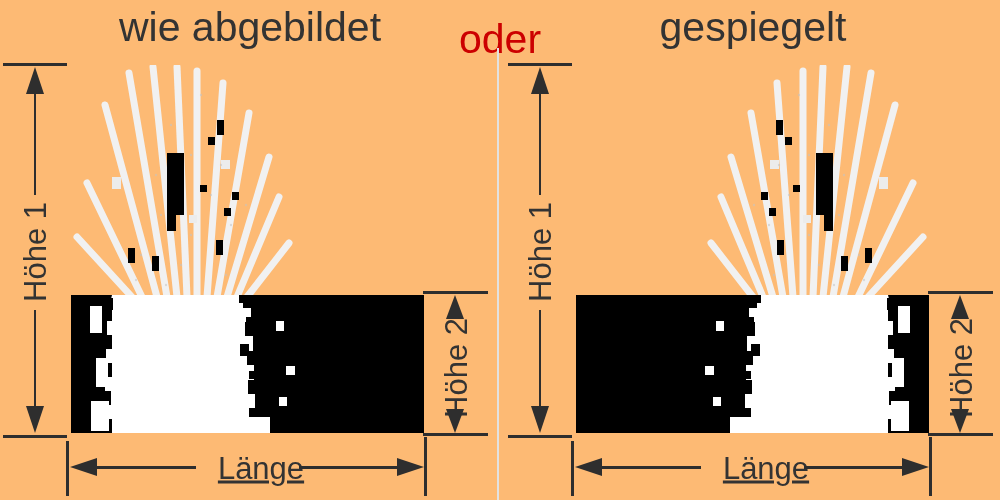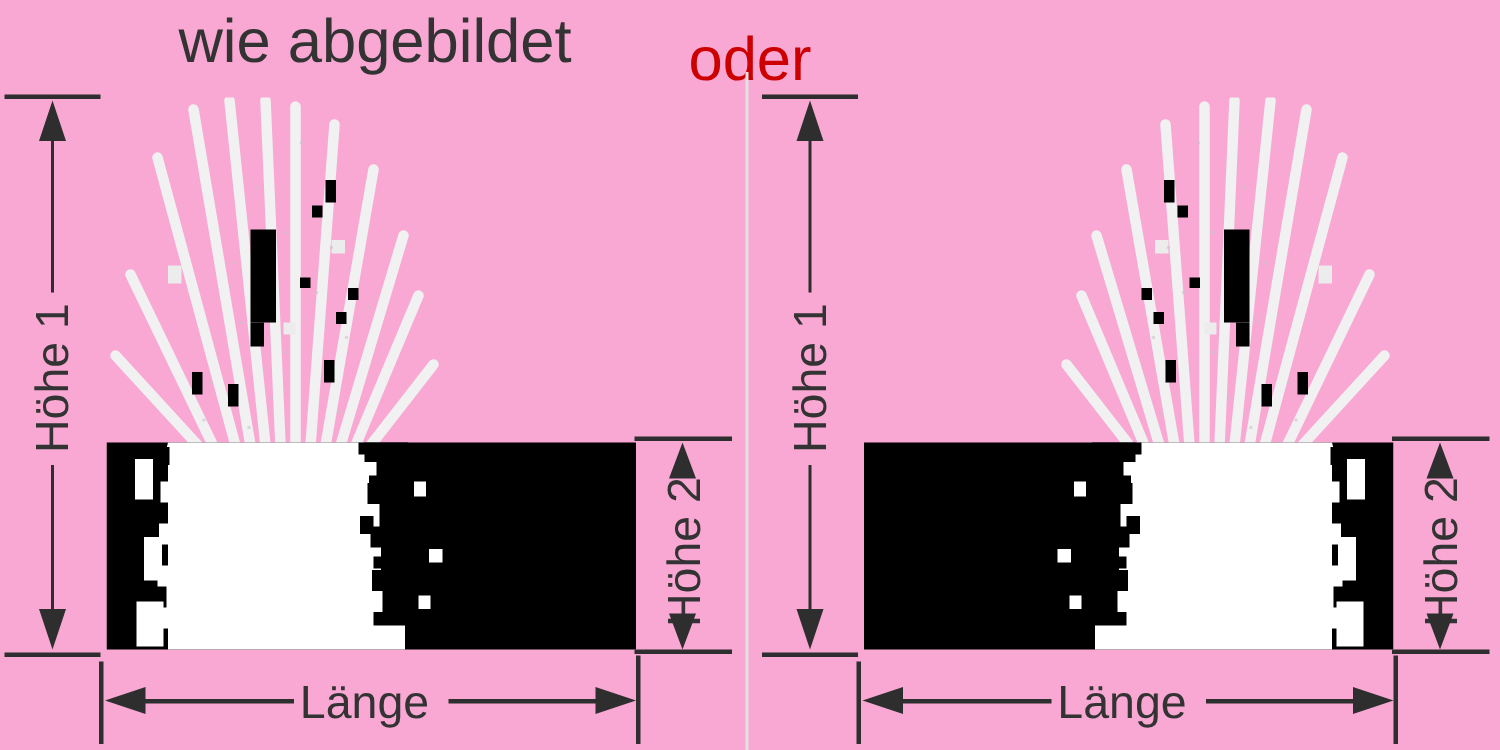--- a/index.html
+++ b/index.html
@@ -5,21 +5,21 @@
   :root{
     --text:#333333;
     --accent-red:#cc0000;
     --dimension-lines:#2e2e2e;
     --decal-black:#000000;
     --divider:#e2e2e2;
   }
   *{margin:0;padding:0;box-sizing:border-box;}
   html,body{width:1000px;height:500px;background:#ffffff;overflow:hidden;
     font-family:"Liberation Sans", sans-serif;}
-  .stage{position:relative;width:1000px;height:500px;background:#f9a8d4;}
+  .stage{position:relative;width:1000px;height:500px;background:#fdba74;}
 
   
   .hdr{position:absolute;top:5px;transform:translateX(-50%);
     font-size:41px;line-height:1.1;color:var(--text);white-space:nowrap;}
   .hdr.red{color:var(--accent-red);margin-top:12px;}
   .hdr.h1pos{left:250px;}
   .hdr.orpos{left:500px;}
   .hdr.h2pos{left:753px;}
 
   
@@ -65,31 +65,32 @@
   .h2-cap-top{left:423px;top:291px;width:65px;height:3px;}
   .h2-arr-up{left:446px;top:295px;}
   .h2-label{left:456px;top:368px;}
   .h2-arr-down{left:446px;top:409px;}
   .h2-cap-bot{left:423px;top:433px;width:65px;height:3px;}
 
   .len-cap-l{left:66px;top:441px;width:2.5px;height:55px;}
   .len-cap-r{left:424px;top:437px;width:2.5px;height:59px;}
   .len-arr-l{left:70px;top:458px;}
   .len-line-l{left:95px;top:466px;width:101px;height:2.5px;}
-  .len-label{left:243px;top:468px;}
+  .len-label{left:261px;top:468px;text-decoration:underline;}
   .len-line-r{left:299px;top:466px;width:100px;height:2.5px;}
   .len-arr-r{left:397px;top:458px;}
 </style>
 </head>
 <body>
 
 <div class="stage">
 
   <div class="hdr h1pos">wie abgebildet</div>
   <div class="hdr red orpos">oder</div>
+  <div class="hdr h2pos">gespiegelt</div>
 
   <div class="divider"></div>
 
   <div class="panel left">
 
     <div class="dline h1-cap-top"></div>
     <div class="arr up h1-arr-up"></div>
     <div class="dline h1-line-top"></div>
     <div class="dimlabel vert h1-label">Höhe 1</div>
     <div class="dline h1-line-bot"></div>

